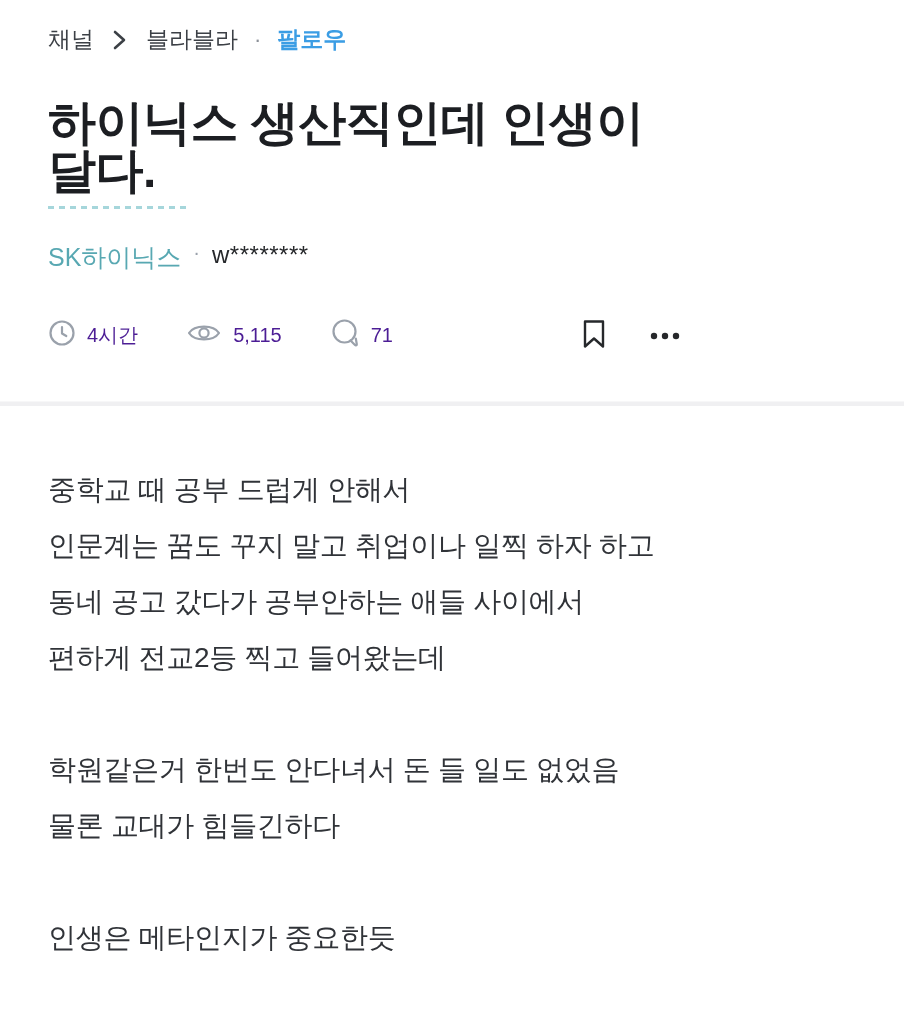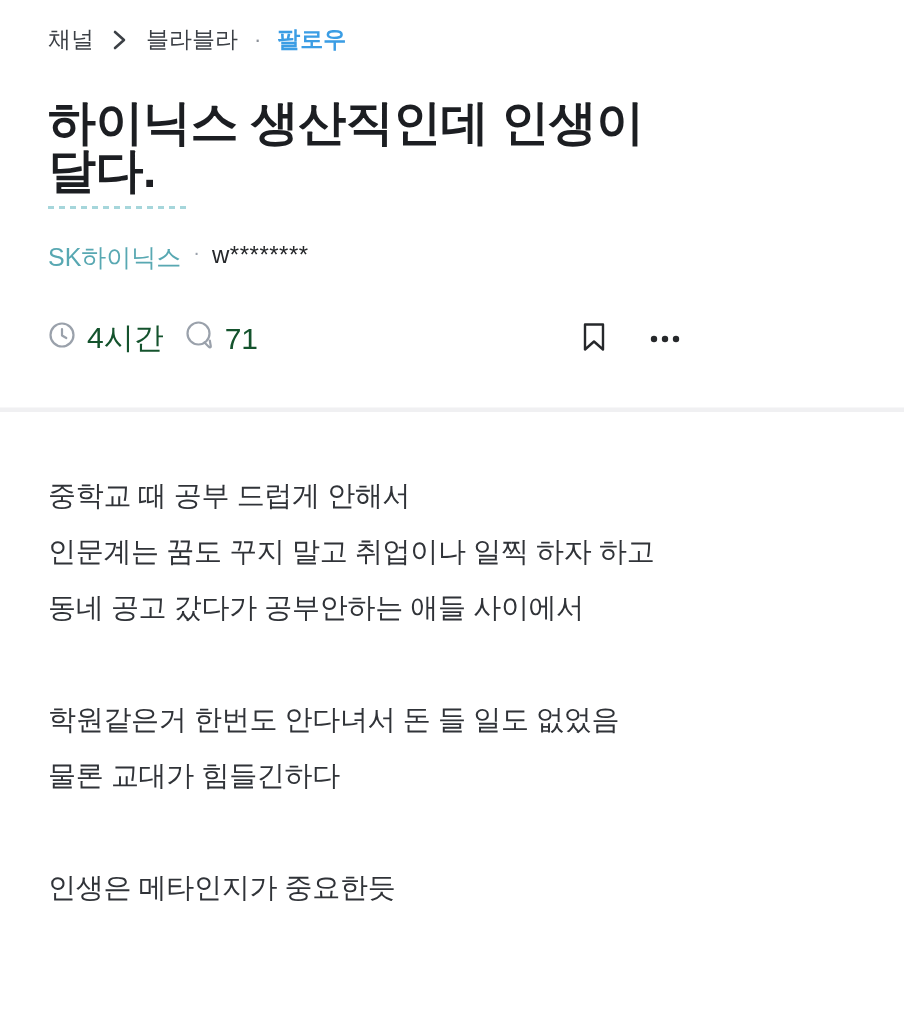--- a/index.html
+++ b/index.html
@@ -21,21 +21,21 @@
     background: repeating-linear-gradient(90deg, #a6d6db 0 6px, transparent 6px 11px); }
 
   
   .author-row { margin-top: 32px; display: flex; font-size: 25px; }
   .author-row .company { color: #58a8b2; cursor: pointer; }
   .author-row .sep { margin: 0 12px; color: #9aa1ab; font-size: 20px; }
   .author-row .handle { color: #26282b; font-size: 24px; letter-spacing: 0.5px; }
 
   
   .meta-row { margin-top: 44px; display: flex; align-items: center; justify-content: space-between; }
-  .stats { display: flex; align-items: center; column-gap: 20px; color: #14532d; font-size: 30px; }
+  .stats { display: flex; align-items: center; column-gap: 48px; color: #4c1d95; font-size: 20px; }
   .stat { display: flex; align-items: center; column-gap: 11px; }
   .actions { display: flex; align-items: center; column-gap: 42px; }
   .icon-btn { background: none; border: none; cursor: pointer; display: flex; align-items: center; padding: 0; }
 
   
   .divider { margin-top: 48px; height: 5px; width: 904px; background: #f0f0f2; border-top: 1px solid #f7f7f8; }
 
   
   .body-text { margin-top: 56px; font-size: 28px; line-height: 56px; color: #303338; letter-spacing: -0.3px; }
   .body-text p { margin: 0; }
@@ -74,20 +74,29 @@
           <span>
             <svg width="28" height="28" viewBox="0 0 28 28" fill="none">
               <circle cx="14" cy="14" r="11.5" stroke="#9aa1ab" stroke-width="2.2"></circle>
               <path d="M14 8 V14.5 L18.3 17" stroke="#9aa1ab" stroke-width="2.2" stroke-linecap="round" stroke-linejoin="round"></path>
             </svg>
           </span>
           <span>4시간</span>
         </span>
         <span class="stat">
           <span>
+            <svg width="36" height="26" viewBox="0 0 36 26" fill="none">
+              <path d="M3 13 C8.5 4.5, 27.5 4.5, 33 13 C27.5 21.5, 8.5 21.5, 3 13 Z" stroke="#9aa1ab" stroke-width="2.2" stroke-linejoin="round"></path>
+              <circle cx="18" cy="13" r="4.6" stroke="#9aa1ab" stroke-width="2.2"></circle>
+            </svg>
+          </span>
+          <span>5,115</span>
+        </span>
+        <span class="stat">
+          <span>
             <svg width="30" height="30" viewBox="0 0 30 30" fill="none">
               <circle cx="14.5" cy="13.5" r="11" stroke="#9aa1ab" stroke-width="2.2"></circle>
               <path d="M20.5 22.5 L25 27 C25.8 27.8 27 27.3 26.8 26.2 L25.8 20.5" stroke="#9aa1ab" stroke-width="2.2" stroke-linecap="round" fill="none"></path>
             </svg>
           </span>
           <span>71</span>
         </span>
       </div>
 
       <div class="actions">
@@ -112,20 +121,21 @@
   </div>
 
   <div class="divider"></div>
 
   <main class="body-text pad">
     <p>
       </p>
       <div>중학교 때 공부 드럽게 안해서</div>
       <div>인문계는 꿈도 꾸지 말고 취업이나 일찍 하자 하고</div>
       <div>동네 공고 갔다가 공부안하는 애들 사이에서</div>
+      <div>편하게 전교2등 찍고 들어왔는데</div>
     <p></p>
     <p>
       </p>
       <div>학원같은거 한번도 안다녀서 돈 들 일도 없었음</div>
       <div>물론 교대가 힘들긴하다</div>
     <p></p>
     <p>
       </p>
       <div>인생은 메타인지가 중요한듯</div>
     <p></p>

